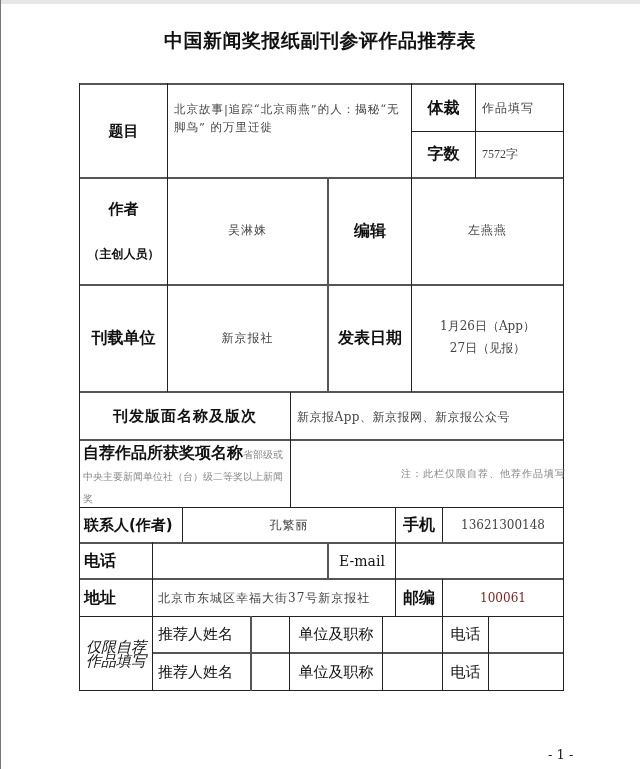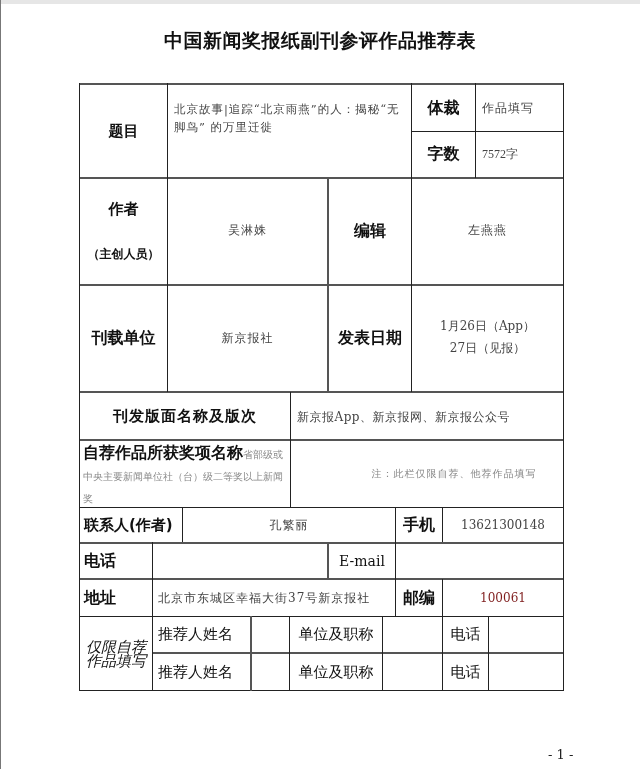--- a/index.html
+++ b/index.html
@@ -101,21 +101,21 @@
 
   <div class="cell lbl" style="left:80px;top:393px;width:210px;height:46px;letter-spacing:1px;">刊发版面名称及版次</div>
   <div class="cell top" style="left:291px;top:396px;width:272px;height:42px;flex-direction:column;align-items:flex-start;padding-left:6px;">
     <div class="val" style="letter-spacing:0.5px;line-height:20px;">新京报App、新京报网、新京报公众号</div>
   </div>
 
   <div style="position:absolute;left:83px;top:443px;width:205px;line-height:20px;">
     <span class="lbl" style="font-size:16px;">自荐作品所获奖项名称</span><span class="small-gray">省部级或</span><br>
     <span class="small-gray" style="line-height:20px;">中央主要新闻单位社（台）级二等奖以上新闻奖</span>
   </div>
-  <div class="cell" style="left:304px;top:440px;width:272px;height:67px;justify-content:center;padding-left:28px;">
+  <div class="cell" style="left:294px;top:440px;width:272px;height:67px;justify-content:flex-end;padding-left:28px;">
     <span class="small-gray" style="letter-spacing:1px;">注：此栏仅限自荐、他荐作品填写</span>
   </div>
 
   <div class="cell lbl-plain left" style="left:80px;top:508px;width:102px;height:34px;font-weight:bold;padding-left:4px;">联系人(作者)</div>
   <div class="cell val" style="left:183px;top:508px;width:212px;height:34px;">孔繁丽</div>
   <div class="cell lbl-lg" style="left:396px;top:508px;width:46px;height:34px;">手机</div>
   <div class="cell val-dark" style="left:443px;top:508px;width:120px;height:34px;color:#444;">13621300148</div>
 
   <div class="cell lbl-lg left" style="left:80px;top:544px;width:72px;height:34px;padding-left:4px;">电话</div>
   <div class="cell val" style="left:153px;top:544px;width:174px;height:34px;"></div>

